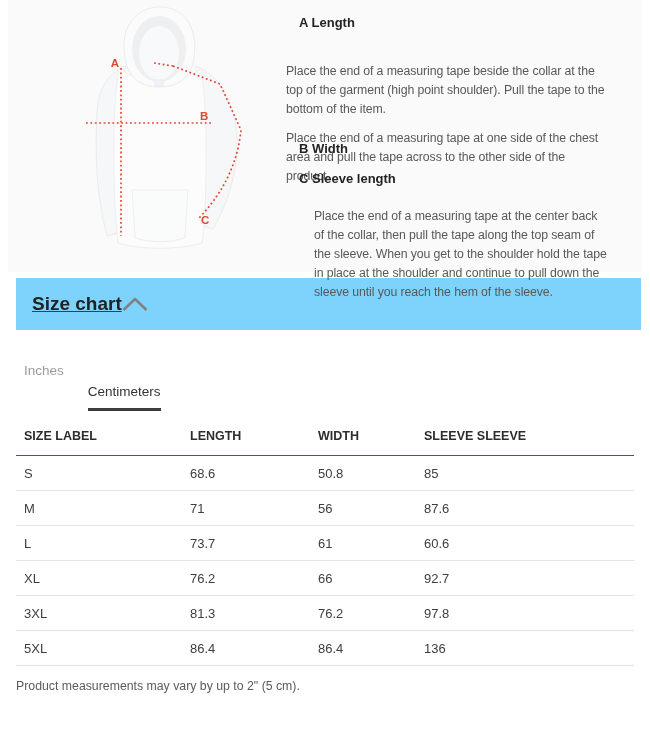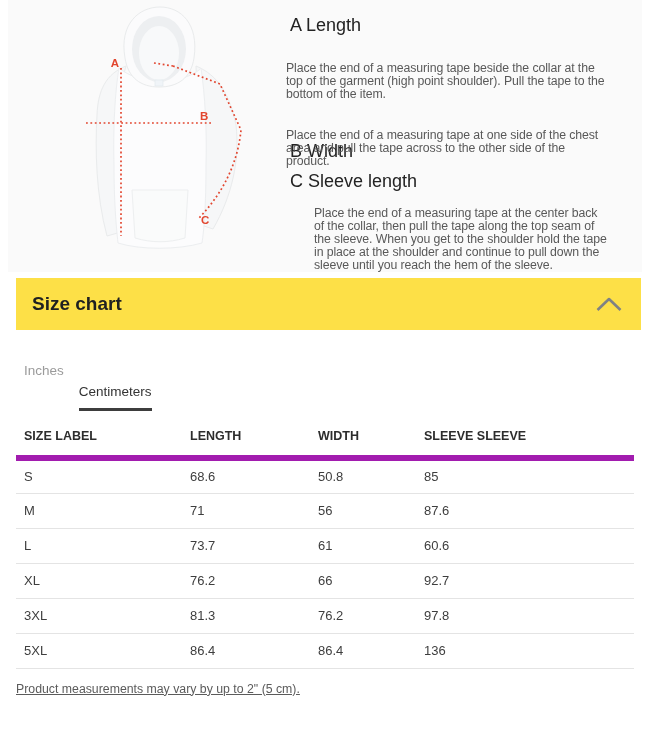--- a/index.html
+++ b/index.html
@@ -10,70 +10,71 @@
   .guide {
     position: relative;
     margin: 0 8px;
     width: 634px;
     height: 272px;
     background: #fafafa;
   }
   .guide-illustration { position: absolute; left: 0; top: 0; }
   .guide-text { position: absolute; left: 278px; right: 34px; top: 0; }
   .guide-h {
-    position: absolute; left: 4px; right: 0;
-    font-size: 18px; font-weight: normal; color: #232323;
+    position: absolute; left: 13px; right: 0;
+    font-size: 13px; font-weight: bold; color: #232323;
   }
   .guide-p {
     position: absolute; left: 0; right: 0;
-    font-size: 12.3px; line-height: 13px; color: #595959; letter-spacing: -0.1px;
+    font-size: 12.3px; line-height: 19px; color: #595959; letter-spacing: -0.1px;
   }
   .h-a { top: 15px; } .p-a { top: 62px; }
   .h-b { top: 107px; margin-top: 34px; } .p-b { top: 129px; }
   .h-c { top: 171px; } .p-c { top: 207px; margin-left: 28px; }
 
   
   .chart-header {
     margin: 6px 9px 0 16px;
     height: 52px;
-    background: #fde047;
-    display: flex; align-items: center; justify-content: space-between;
+    background: #7dd3fc;
+    display: flex; align-items: center; 
     padding: 0 19px 0 16px;
     cursor: pointer;
+    text-decoration: underline;
   }
   .chart-title { font-size: 19px; font-weight: bold; color: #1f2021; }
   .chevron { display: block; }
 
   
-  .tabs { padding: 12px 0 0 24px; display: flex; gap: 15px; }
+  .tabs { padding: 12px 0 0 24px; display: flex; gap: 24px; }
   .tab {
     background: none; border: none; font-family: inherit;
     font-size: 13.5px; padding: 0 0 9px 0; cursor: pointer;
     color: #9b9b9b; border-bottom: 3px solid transparent;
   }
   .tab.active { color: #333333; font-weight: normal; border-bottom-color: #3d3d3d; margin-top: 42px; }
 
   
   .size-table {
     margin: 8px 16px 0 16px;
     width: 618px;
     border-collapse: collapse;
     table-layout: fixed;
   }
   .size-table th {
     text-align: left; font-size: 12.5px; font-weight: bold; color: #2d2d2d;
-    padding: 10px 0 12px 8px; border-bottom: 6px solid #a21caf;
+    padding: 10px 0 12px 8px; border-bottom: 1px solid #a21caf;
     white-space: nowrap;
   }
   .size-table td {
     font-size: 13px; color: #3e3e3e;
     height: 35px; padding: 0 0 0 8px; border-bottom: 1px solid #e4e4e4;
   }
 
-  .footnote { margin: 13px 16px 0 16px; font-size: 12.3px; color: #5b5b5b; text-decoration: underline; }
+  .footnote { margin: 13px 16px 0 16px; font-size: 12.3px; color: #5b5b5b; }
 </style>
 </head>
 <body>
 
 <section class="guide">
 
   <svg class="guide-illustration" width="290" height="272" viewBox="0 0 290 272">
 
     <g>
 

